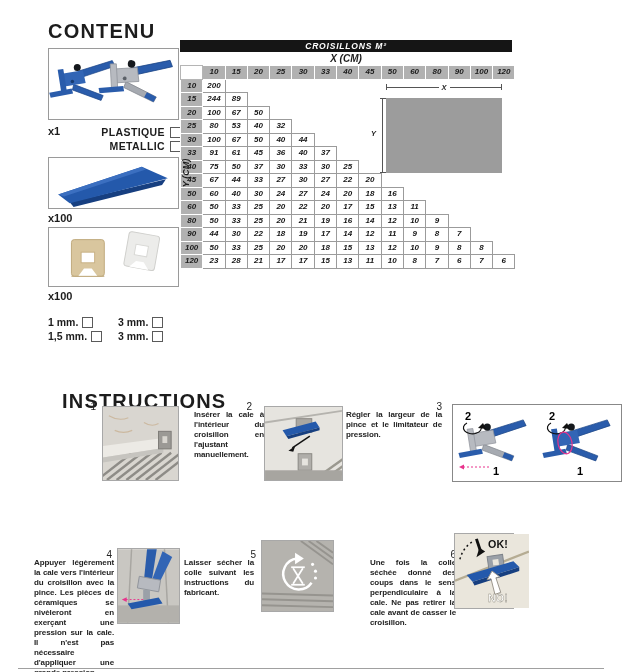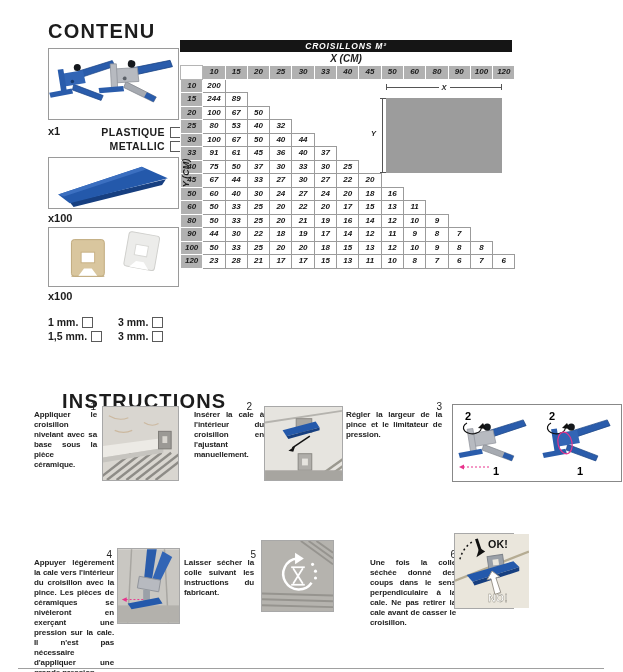--- a/index.html
+++ b/index.html
@@ -426,21 +426,20 @@
       <span class="lab">Y</span>
       <span class="vline"></span>
     </div>
     <div class="diagram-box"></div>
   </section>
 
   <section class="instructions">
     <h2 class="sec-title">INSTRUCTIONS</h2>
 
     <div class="step-num" style="left:68px;top:15px;">1</div>
-    <div class="step-text" style="left:20px;top:24px;width:63px;">Appliquer le croisillon nivelant avec sa base sous la pièce céramique.</div>
     <div class="step-img" style="left:88px;top:20px;width:77px;height:75px;">
       <svg viewBox="0 0 77 75" width="75" height="73">
         <rect width="77" height="75" fill="#d9d6d0"></rect>
         <path d="M6,9 q10,6 20,2 M42,16 q8,5 15,1 M12,24 q9,4 18,0" stroke="#ccb9a0" fill="none" stroke-width="1.2"></path>
         <g stroke="#8e8c87" stroke-width="2.5">
           <line x1="-6" y1="75" x2="30" y2="47"></line>
             <line x1="4" y1="75" x2="40" y2="47"></line>
           <line x1="14" y1="75" x2="50" y2="47"></line>
             <line x1="24" y1="75" x2="60" y2="47"></line>
           <line x1="34" y1="75" x2="70" y2="47"></line>

